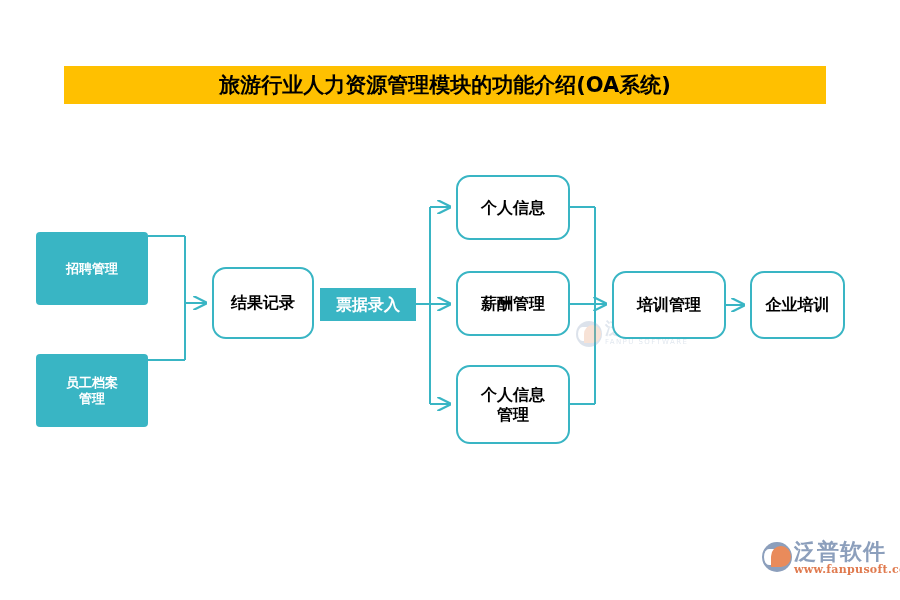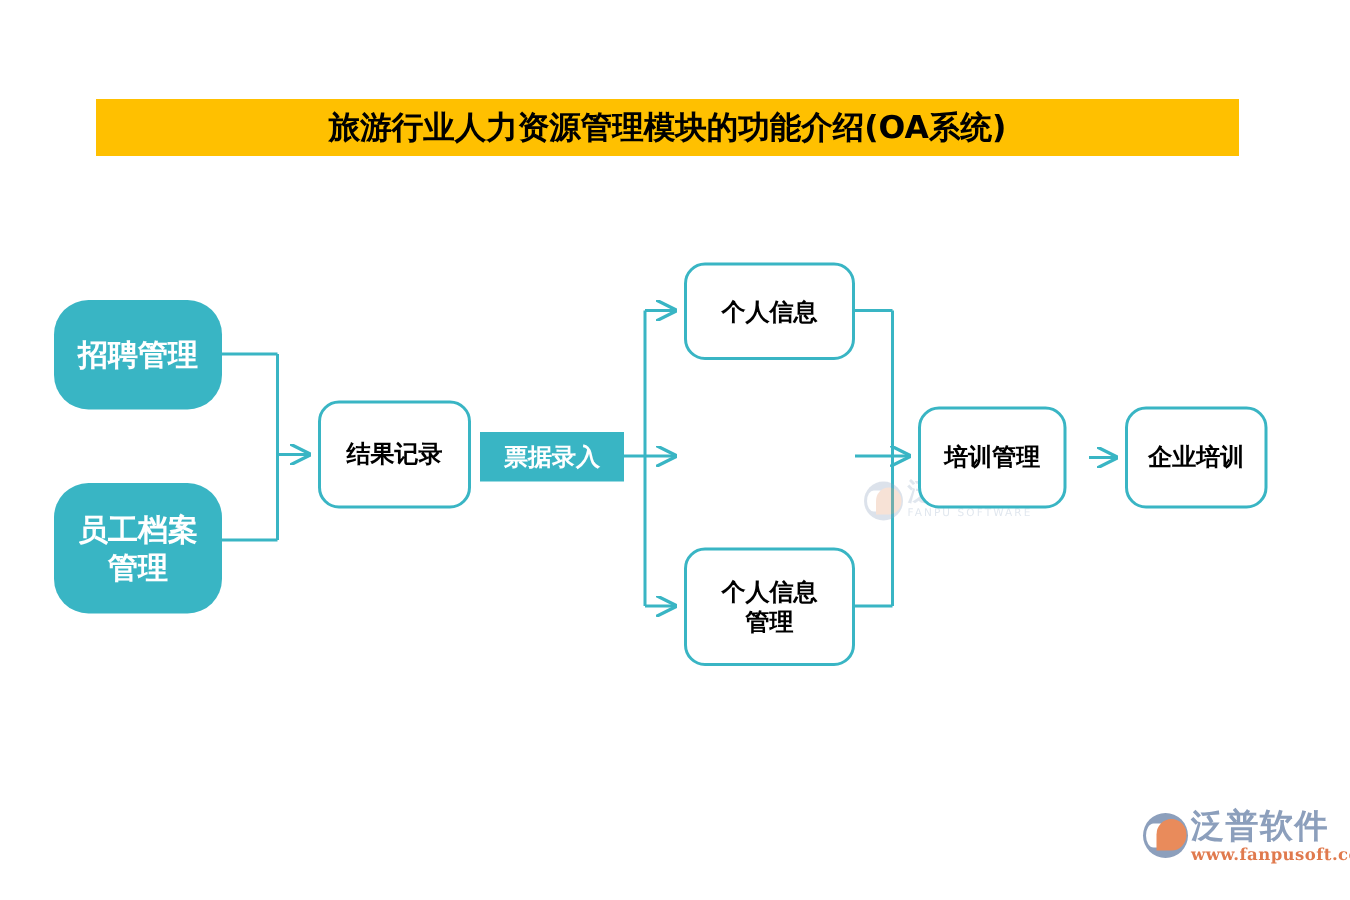--- a/index.html
+++ b/index.html
@@ -53,24 +53,25 @@
     align-items: center;
     justify-content: center;
     text-align: center;
     line-height: 1.22;
     z-index: 5;
   }
 
   .node.filled {
     background: #39B5C4;
     border: none;
-    border-radius: 23px;
+    border-radius: 4px;
     color: #ffffff;
-    font-size: 20px;
-    font-weight: bold;
+    font-size: 13px;
+    font-weight: bold;
+    margin-top: 32px;
   }
 
   .node.outline {
     background: #ffffff;
     border: 2px solid #39B5C4;
     border-radius: 14px;
     color: #000000;
     font-size: 16px;
     font-weight: bold;
   }
@@ -80,27 +81,27 @@
     border: none;
     border-radius: 0;
     color: #ffffff;
     font-size: 16px;
     font-weight: bold;
     z-index: 7;
   }
 
   
   #node-recruit      { left: 36px;  top: 200px; width: 112px; height: 73px; }
-  #node-archive      { left: 36px;  top: 322px; width: 112px; height: 87px; }
+  #node-archive      { left: 36px;  top: 322px; width: 112px; height: 73px; }
   #node-result       { left: 212px; top: 267px; width: 102px; height: 72px; }
   #node-bill         { left: 320px; top: 288px; width: 96px;  height: 33px; }
   #node-personal     { left: 456px; top: 175px; width: 114px; height: 65px; }
   #node-salary       { left: 456px; top: 271px; width: 114px; height: 65px; }
   #node-perf         { left: 456px; top: 365px; width: 114px; height: 79px; }
-  #node-trainmgmt    { left: 612px; top: 271px; width: 99px; height: 68px; }
+  #node-trainmgmt    { left: 612px; top: 271px; width: 114px; height: 68px; }
   #node-enttrain     { left: 750px; top: 271px; width: 95px; height: 68px; }
 
   
   #connectors {
     position: absolute;
     left: 0; top: 0;
     width: 900px;
     height: 600px;
     z-index: 2;
     pointer-events: none;
@@ -286,20 +287,23 @@
   </div>
 
   <div id="node-bill" class="node tag">
     <span>票据录入</span>
   </div>
 
   <div id="node-personal" class="node outline">
     <span>个人信息</span>
   </div>
 
+  <div id="node-salary" class="node outline">
+    <span>薪酬管理</span>
+  </div>
 
   <div id="node-perf" class="node outline">
     <span>
       <span>个人信息</span><br>
       <span>管理</span>
     </span>
   </div>
 
   <div id="node-trainmgmt" class="node outline">
     <span>培训管理</span>

